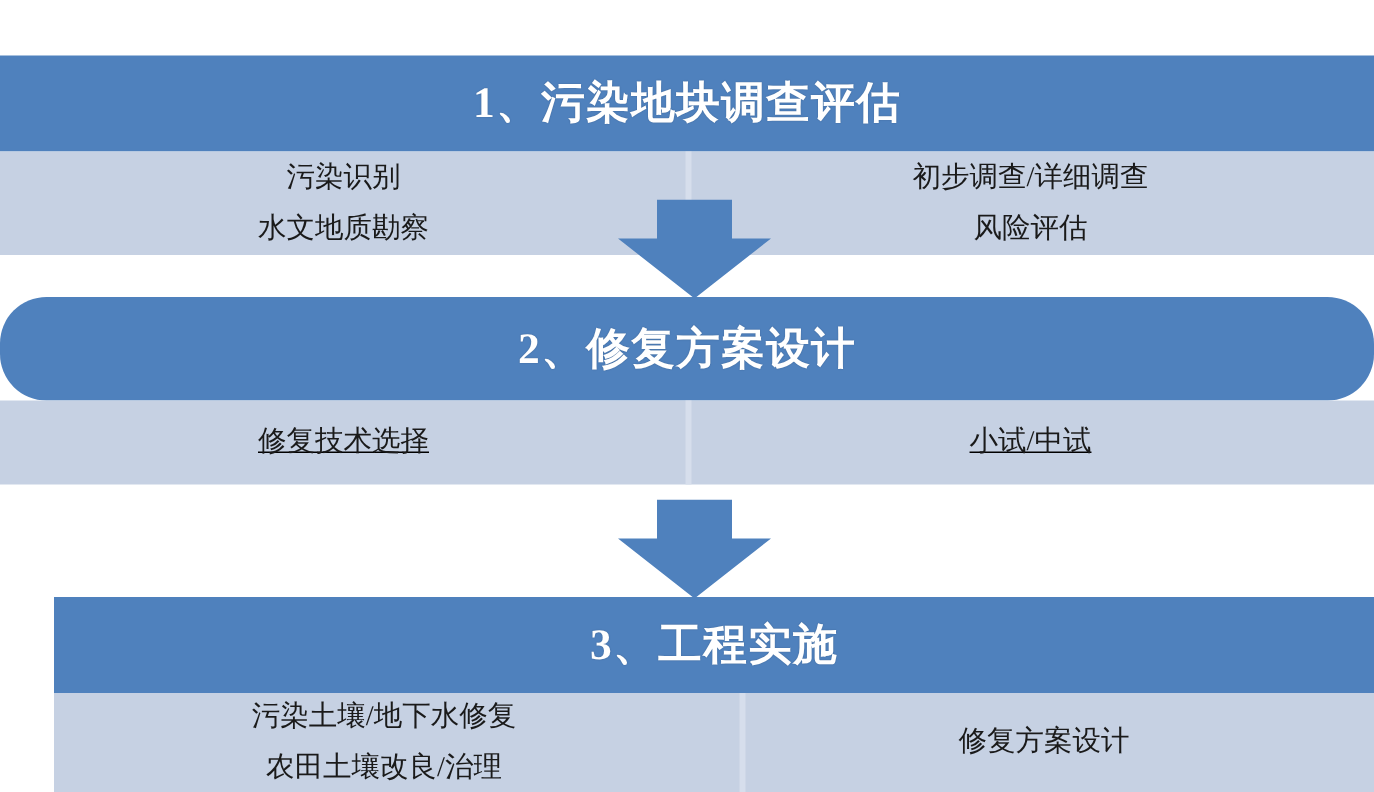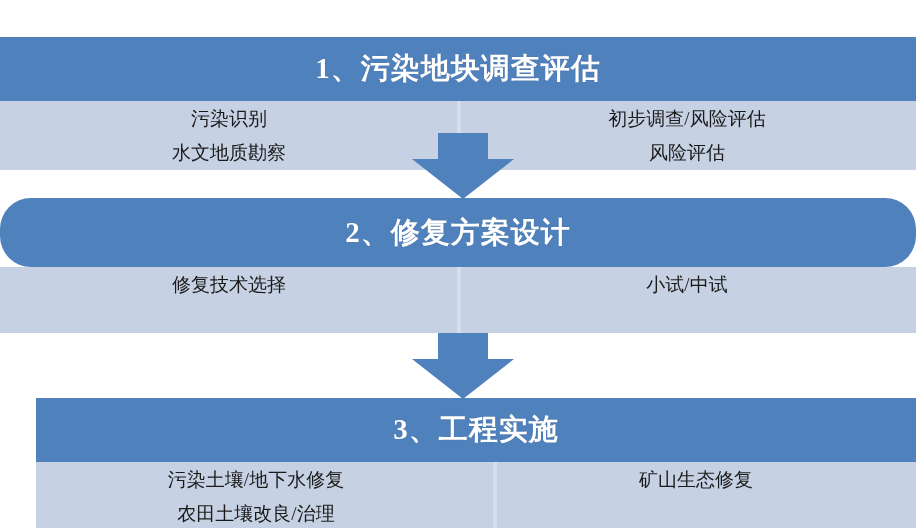--- a/index.html
+++ b/index.html
@@ -55,40 +55,40 @@
     bottom: 0;
     width: 4px;
     background: #D6DEEC;
   }
 
   .body-col {
     width: 50%;
     display: flex;
     flex-direction: column;
     align-items: center;
-    justify-content: flex-start;
+    justify-content: center;
     gap: 10px;
     padding: 6px 10px;
   }
 
   .body-line {
     font-size: 19px;
     color: #1a1a1a;
     line-height: 1.25;
     white-space: nowrap;
   }
 
   
   #section-1            { top: 0px; }
   #section-1 .section-header { height: 64px; margin-top: 37px; }
   #section-1 .section-body   { height: 69px; }
 
   #section-2            { top: 198px; }
   #section-2 .section-header { height: 69px; border-radius: 31px; }
-  #section-2 .section-body   { height: 66px; }
+  #section-2 .section-body   { height: 56px; text-decoration: underline; }
 
   #section-3            { top: 398px; padding-left: 36px; }
   #section-3 .section-header { height: 64px; }
   #section-3 .section-body   { height: 66px; }
 
   
   .arrow {
     position: absolute;
     left: 412px;
     width: 102px;
@@ -105,21 +105,21 @@
 <div class="flowchart">
 
   <div class="section" id="section-1">
     <div class="section-header">1、污染地块调查评估</div>
     <div class="section-body">
       <div class="body-col">
         <div class="body-line">污染识别</div>
         <div class="body-line">水文地质勘察</div>
       </div>
       <div class="body-col">
-        <div class="body-line">初步调查/风险评估</div>
+        <div class="body-line">初步调查/详细调查</div>
         <div class="body-line">风险评估</div>
       </div>
     </div>
   </div>
 
   <div class="arrow" id="arrow-1">
     <svg viewBox="0 0 102 66" xmlns="http://www.w3.org/2000/svg" aria-hidden="true">
       <polygon points="26,0 76,0 76,26 102,26 51,66 0,26 26,26" fill="#4F81BD"></polygon>
     </svg>
   </div>
@@ -143,18 +143,18 @@
   </div>
 
   <div class="section" id="section-3">
     <div class="section-header">3、工程实施</div>
     <div class="section-body">
       <div class="body-col">
         <div class="body-line">污染土壤/地下水修复</div>
         <div class="body-line">农田土壤改良/治理</div>
       </div>
       <div class="body-col">
-        <div class="body-line">矿山生态修复</div>
+        <div class="body-line">修复方案设计</div>
       </div>
     </div>
   </div>
 
 </div>
 
 </body></html>

